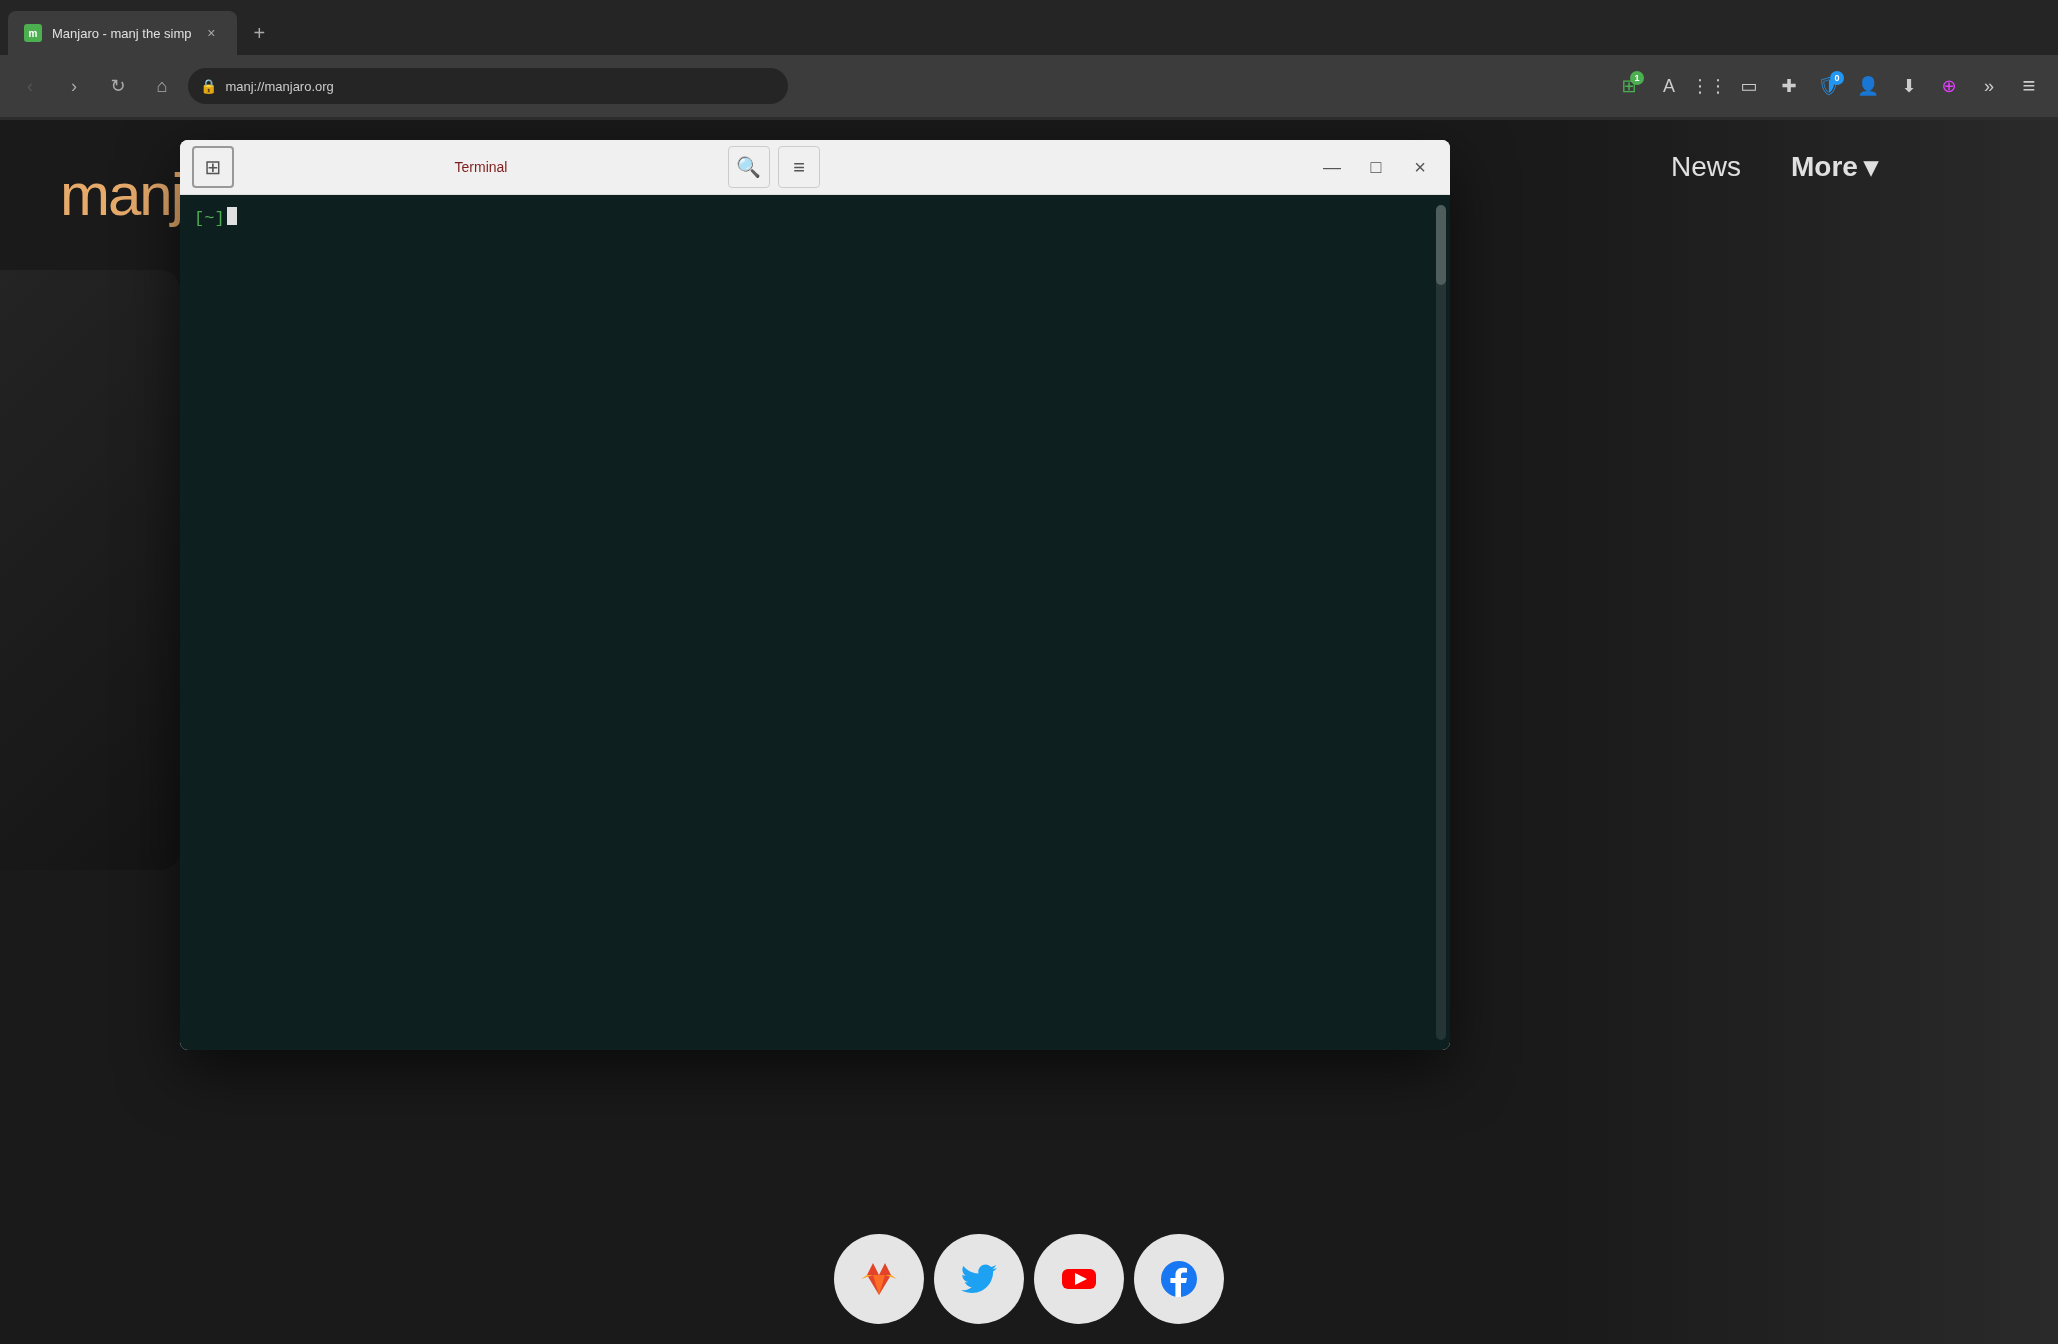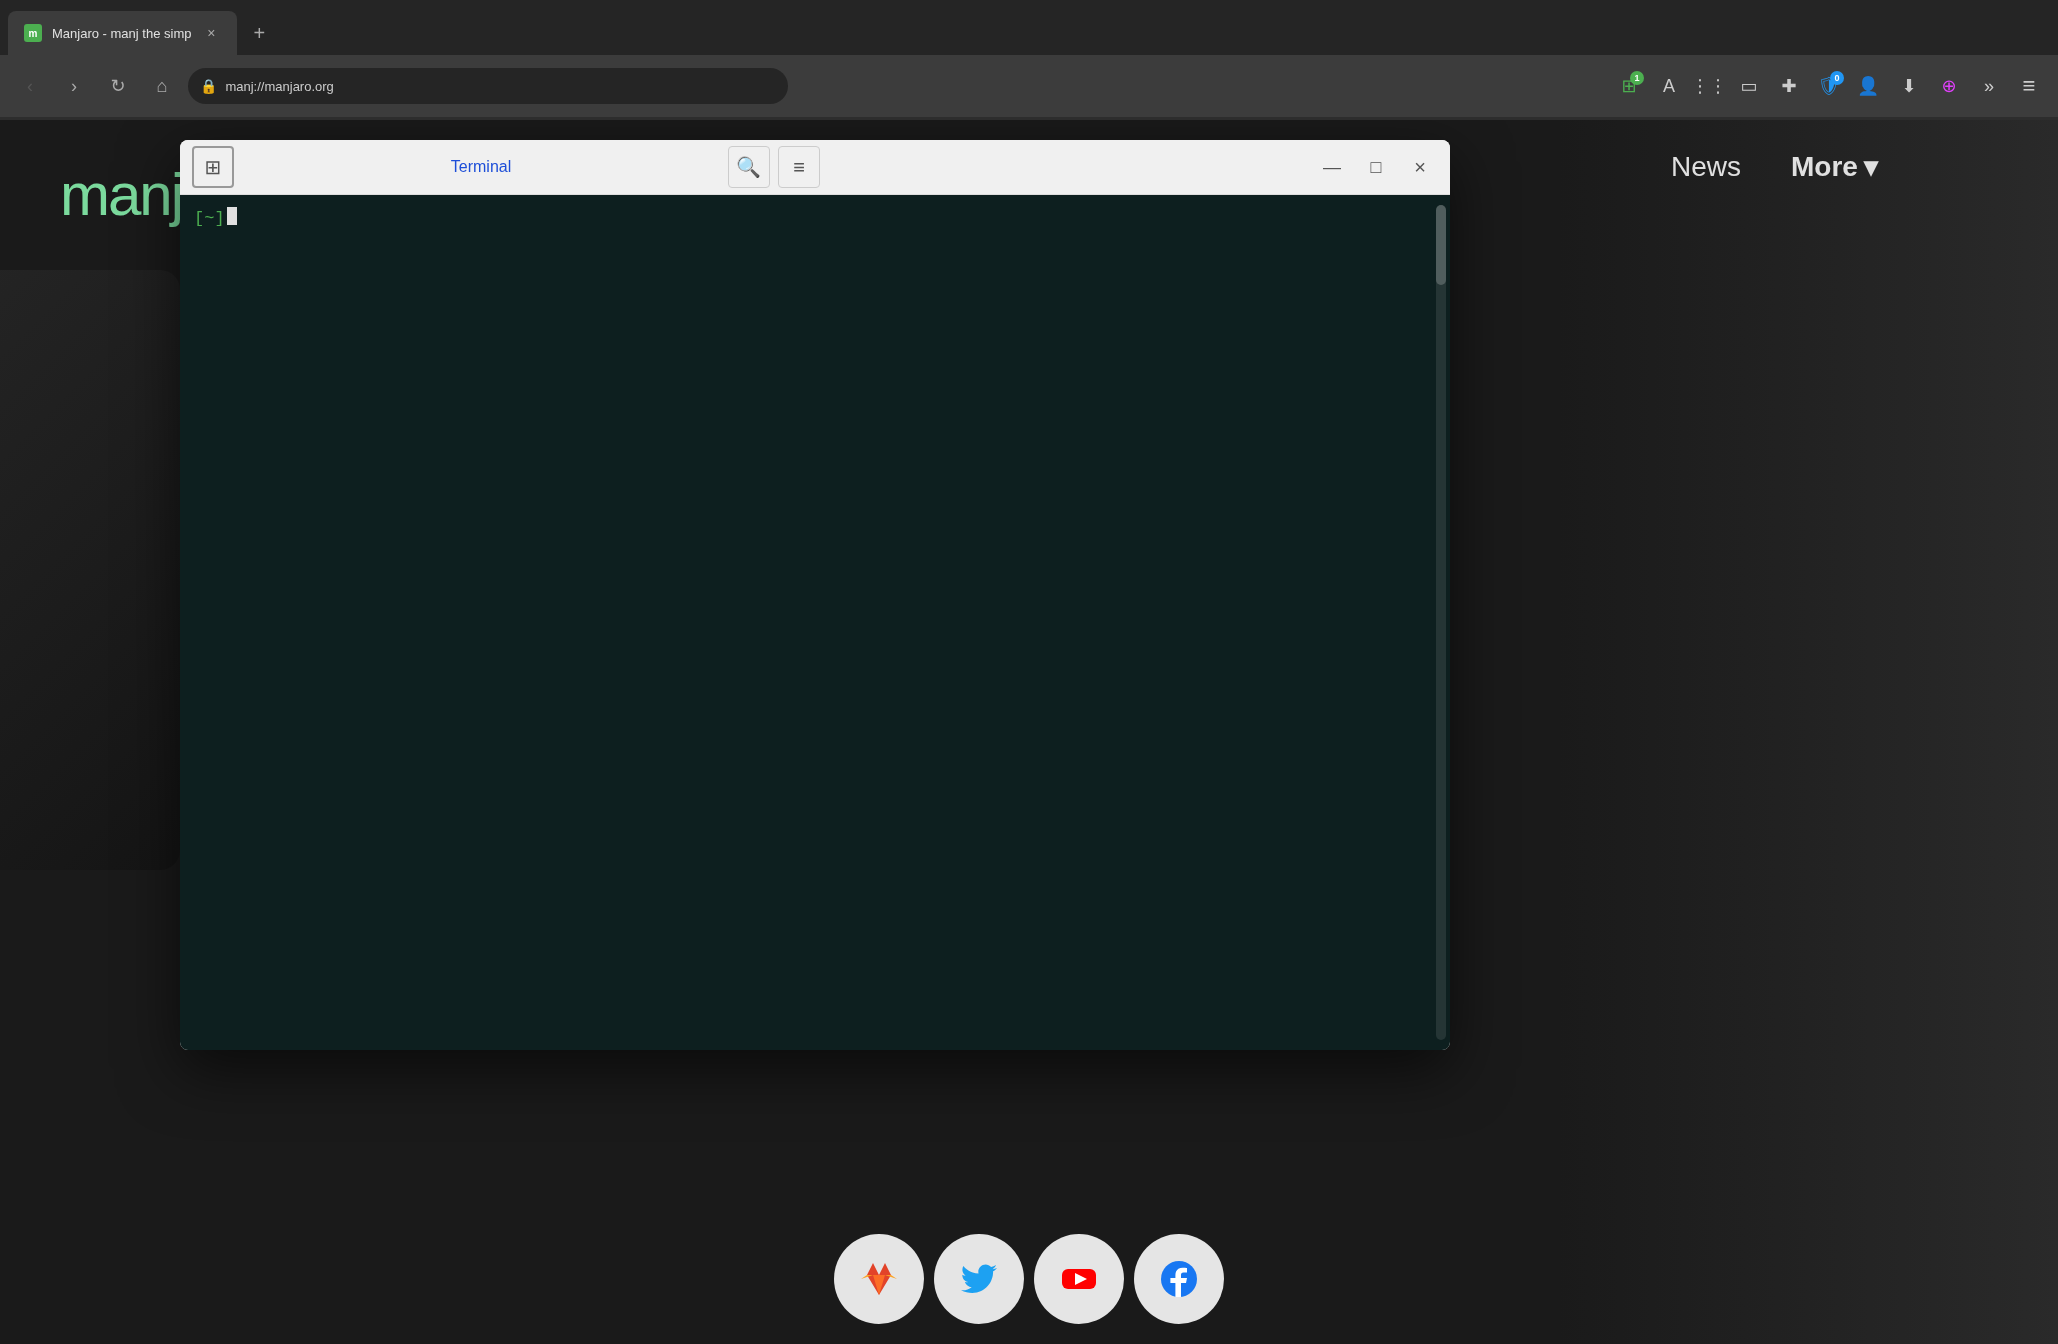--- a/index.html
+++ b/index.html
@@ -227,21 +227,21 @@
       left: 60px;
       color: #fff;
       font-size: 60px;
       font-weight: 300;
       letter-spacing: -2px;
       z-index: 5;
       opacity: 0.9;
     }
 
     .manjaro-logo span {
-      color: #86efac;
+      color: #fdba74;
     }
 
     
     .site-nav-right {
       position: absolute;
       top: 30px;
       right: 180px;
       display: flex;
       align-items: center;
       gap: 50px;
@@ -324,22 +324,22 @@
       align-items: center;
       justify-content: center;
       color: #555;
       font-size: 20px;
       cursor: pointer;
     }
 
     .terminal-title {
       flex: 1;
       text-align: center;
-      font-size: 16px;
-      color: #1d4ed8;
+      font-size: 14px;
+      color: #7f1d1d;
       font-weight: 400;
     }
 
     .terminal-search-btn {
       width: 42px;
       height: 42px;
       display: flex;
       align-items: center;
       justify-content: center;
       color: #555;

